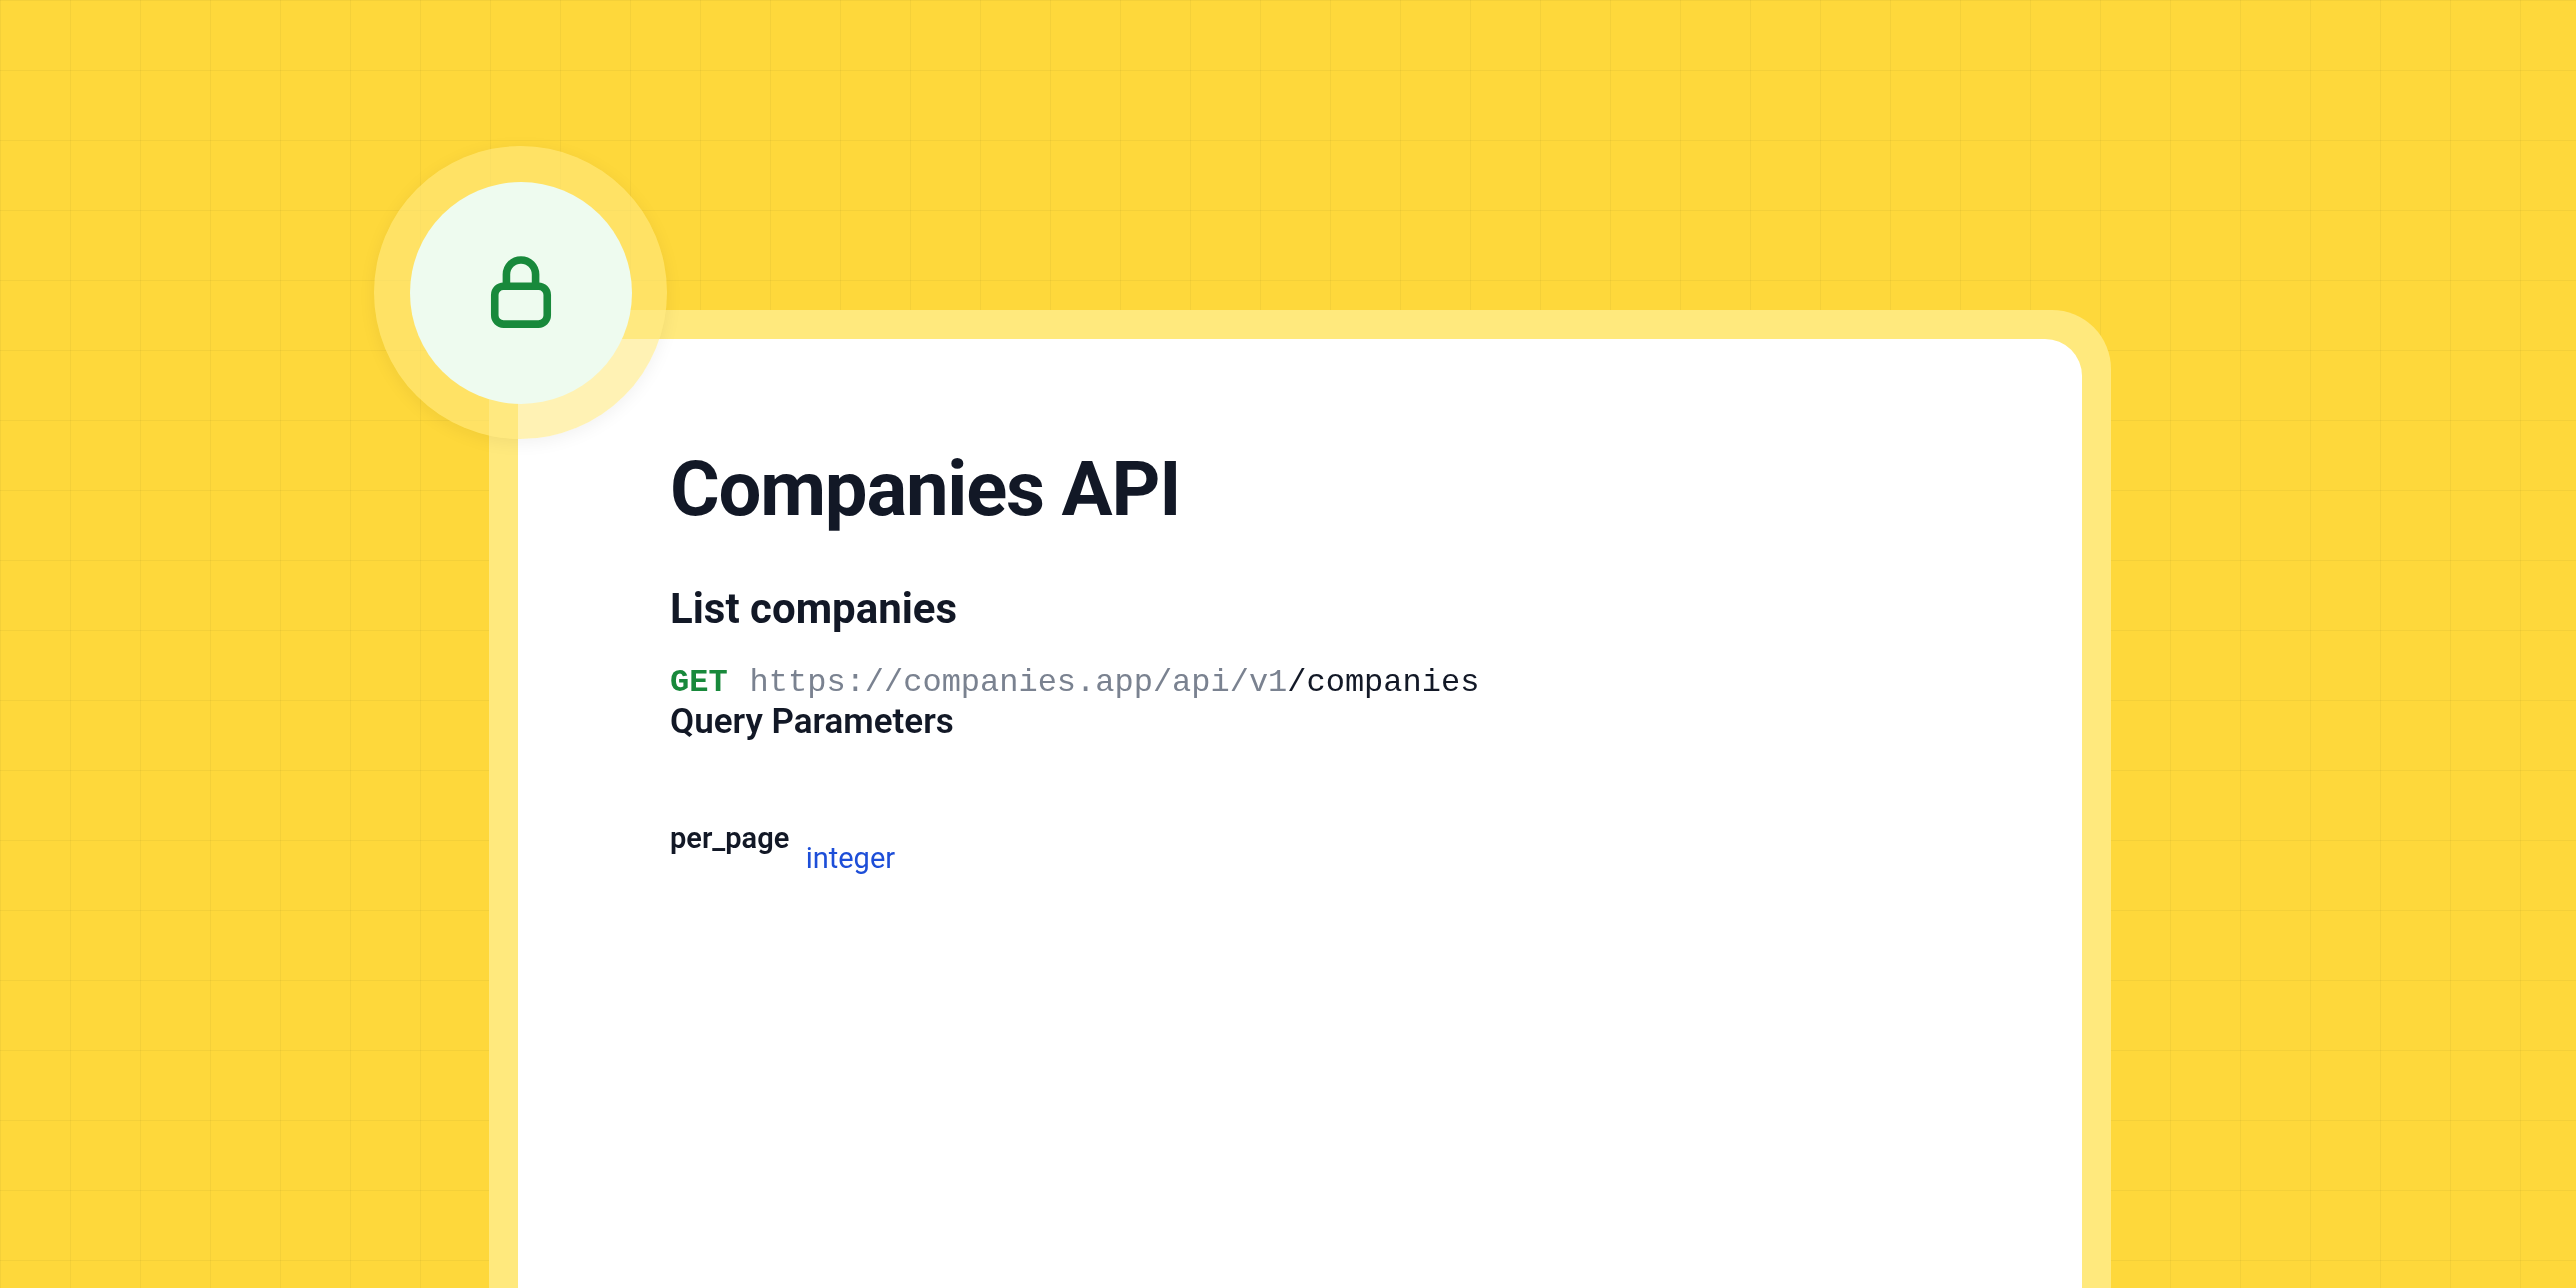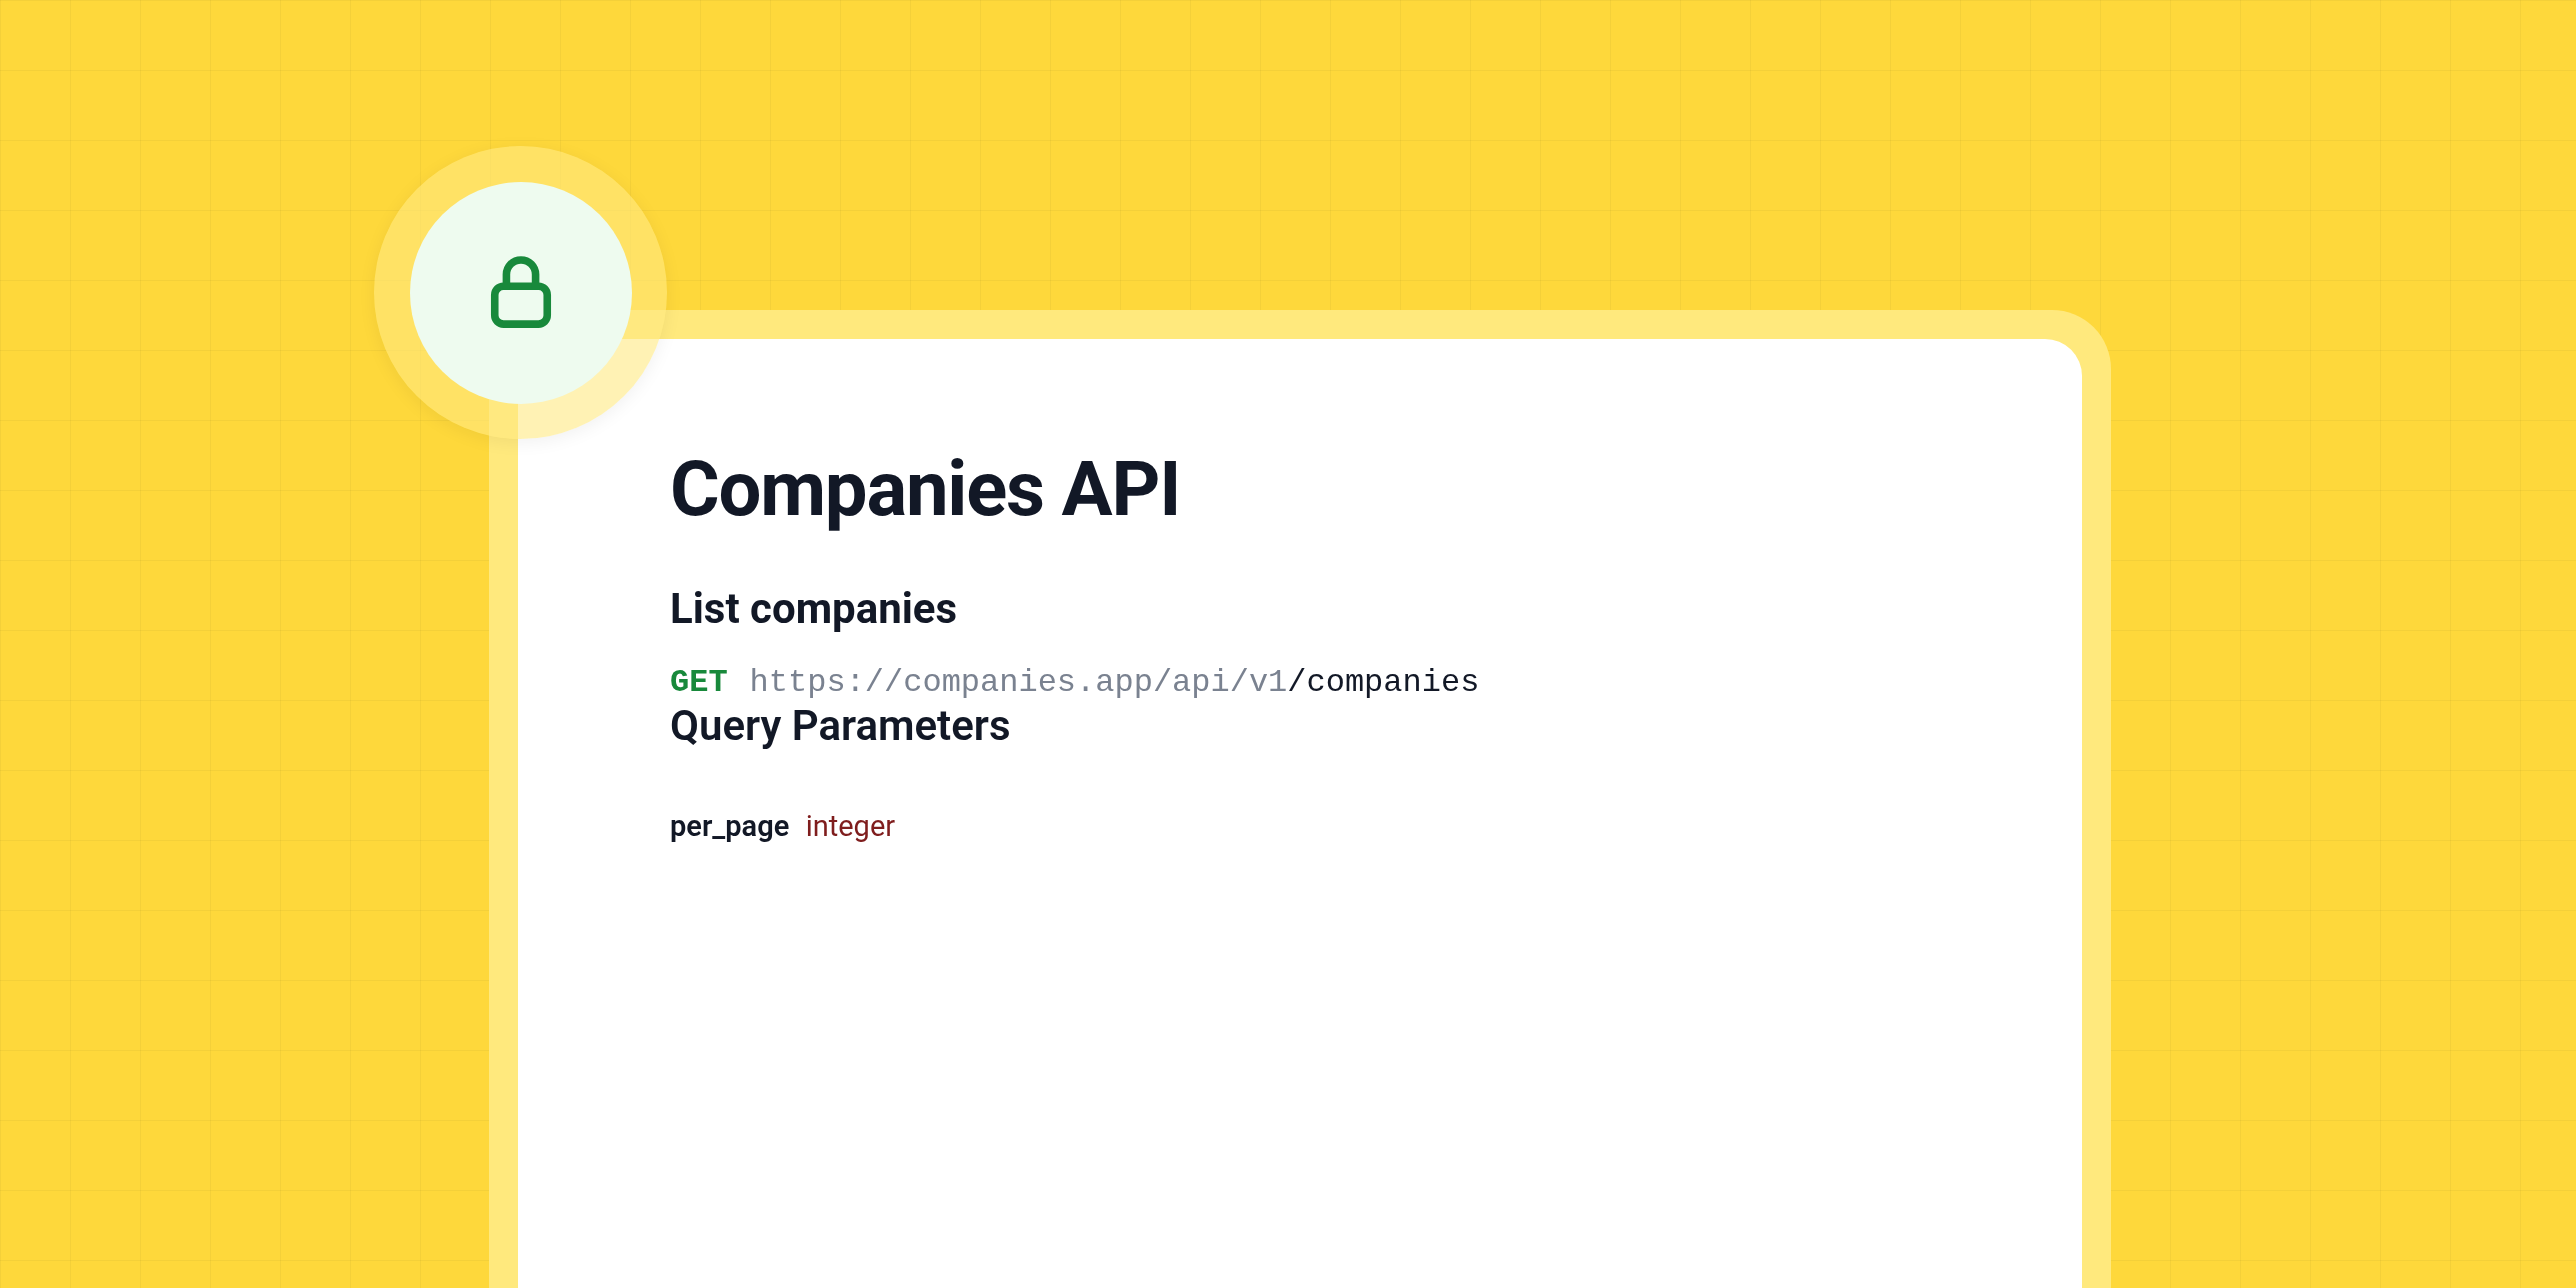--- a/index.html
+++ b/index.html
@@ -112,40 +112,41 @@
 
     .description {
       font-size: 32px;
       line-height: 1.65;
       color: #121826;
       margin-bottom: 105px;
       max-width: 1259px;
     }
 
     .subsection-title {
-      font-size: 42px;
+      font-size: 35px;
       font-weight: 600;
       color: #121826;
       margin-bottom: 59px;
     }
 
     .param-row {
       display: flex;
       align-items: center;
       gap: 16.4px;
       font-size: 29px;
     }
 
     .param-name {
       font-weight: 600;
       color: #121826;
     }
 
     .param-type {
-      color: #7f1d1d;
+      color: #1d4ed8;
+      margin-top: 40px;
     }
   </style>
 </head>
 <body>
 
 <div class="backdrop"></div>
 
 <div class="card-frame">
   <div class="card">
 

